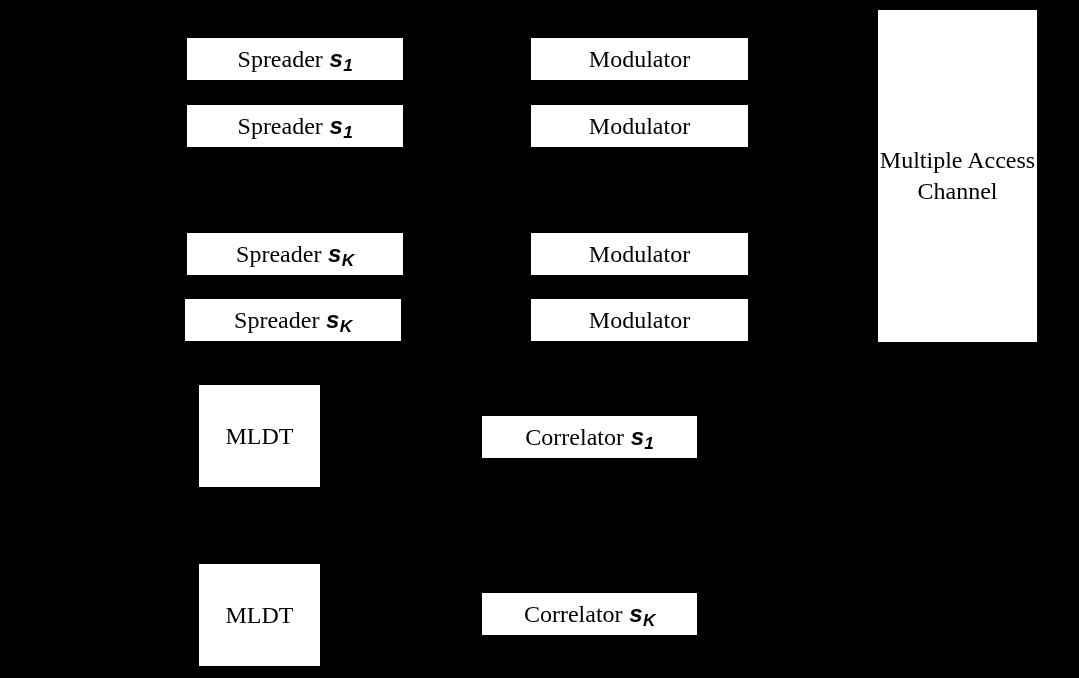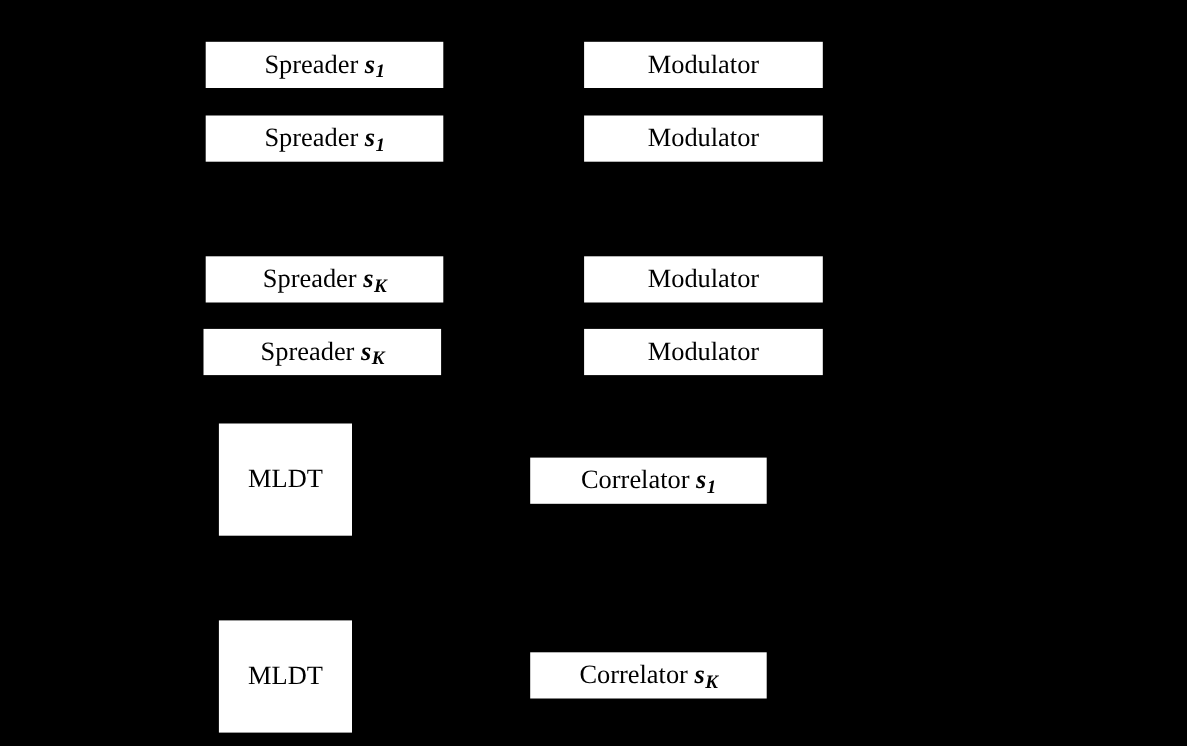--- a/index.html
+++ b/index.html
@@ -31,21 +31,21 @@
   .block .label {
     display: inline-block;
   }
   .block.multiline {
     white-space: normal;
     line-height: 1.28;
   }
   .sub {
     font-weight: bold;
     font-style: italic;
-    font-family: Liberation Serif, serif;
+    font-family: Liberation Sans, sans-serif;
   }
   .sub sub {
     font-style: italic;
     font-weight: bold;
     font-size: 0.72em;
     vertical-align: baseline;
     position: relative;
     top: 0.26em;
     left: 0.02em;
   }
@@ -75,20 +75,23 @@
     </div>
     <div class="block" style="left: 531px; top: 105px; width: 217px; height: 42px; font-size: 24px; background: rgb(255, 255, 255); color: rgb(0, 0, 0);">
       <span class="label">Modulator</span>
     </div>
     <div class="block" style="left: 531px; top: 233px; width: 217px; height: 42px; font-size: 24px; background: rgb(255, 255, 255); color: rgb(0, 0, 0);">
       <span class="label">Modulator</span>
     </div>
     <div class="block" style="left: 531px; top: 299px; width: 217px; height: 42px; font-size: 24px; background: rgb(255, 255, 255); color: rgb(0, 0, 0);">
       <span class="label">Modulator</span>
     </div>
+    <div class="block multiline" style="left: 878px; top: 10px; width: 159px; height: 332px; font-size: 24px; background: rgb(255, 255, 255); color: rgb(0, 0, 0);">
+      <span class="label">Multiple Access Channel</span>
+    </div>
     <div class="block" style="left: 199px; top: 385px; width: 121px; height: 102px; font-size: 24px; background: rgb(255, 255, 255); color: rgb(0, 0, 0);">
       <span class="label">MLDT</span>
     </div>
     <div class="block" style="left: 199px; top: 564px; width: 121px; height: 102px; font-size: 24px; background: rgb(255, 255, 255); color: rgb(0, 0, 0);">
       <span class="label">MLDT</span>
     </div>
     <div class="block" style="left: 482px; top: 416px; width: 215px; height: 42px; font-size: 24px; background: rgb(255, 255, 255); color: rgb(0, 0, 0);">
       <span class="label">Correlator</span>
       <span class="sub">&nbsp;<span>s</span><sub>1</sub></span>
     </div>

